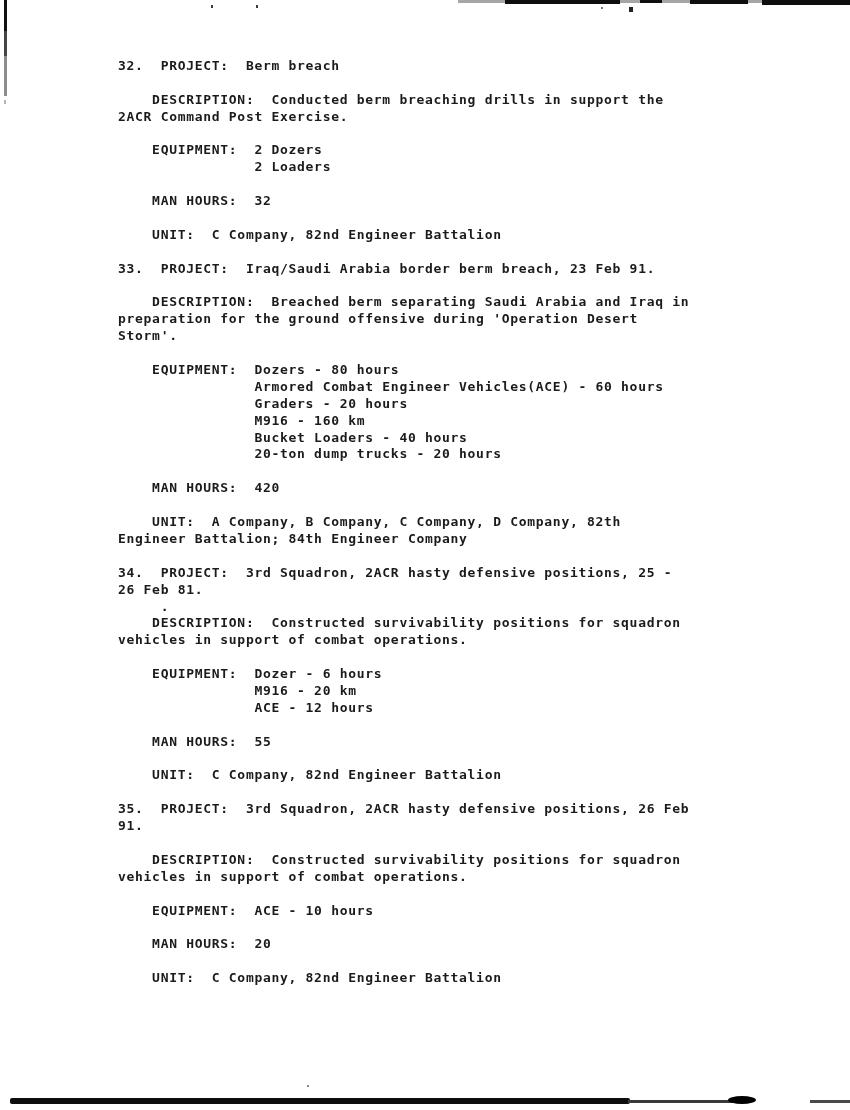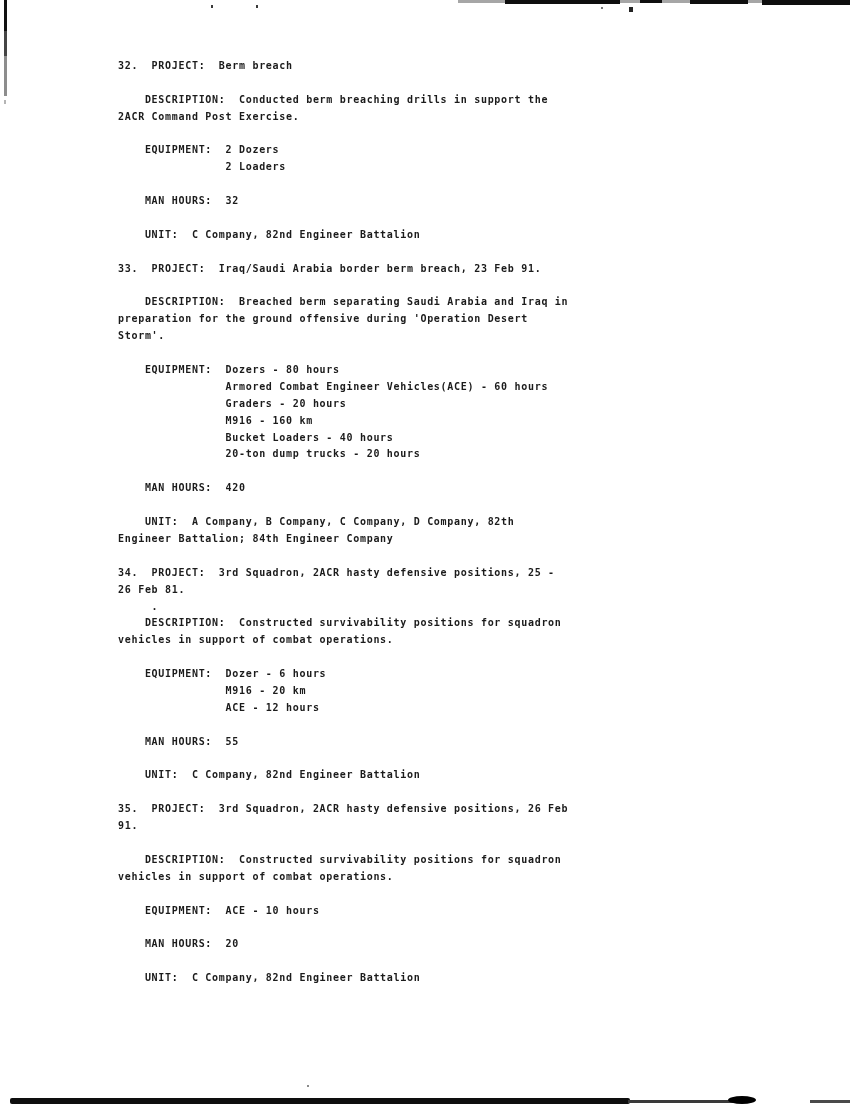--- a/index.html
+++ b/index.html
@@ -17,21 +17,21 @@
     background: var(--paper);
     position: relative;
     overflow: hidden;
     font-family: "DejaVu Sans Mono", "Liberation Mono", monospace;
   }
   .doc {
     position: absolute;
     left: 118px;
     top: 58px;
     font-family: "DejaVu Sans Mono", "Liberation Mono", monospace;
-    font-size: 10px;
+    font-size: 13px;
     font-weight: bold;
     line-height: 16.9px;
     letter-spacing: 0.7px;
     color: var(--ink);
     white-space: pre;
     -webkit-font-smoothing: antialiased;
   }
   .line { height: 16.9px; }
   .artifact { position: absolute; }
   .art-top-gray    { left: 458px; top: 0; width: 392px; height: 3px; background: var(--artifact-gray); }

